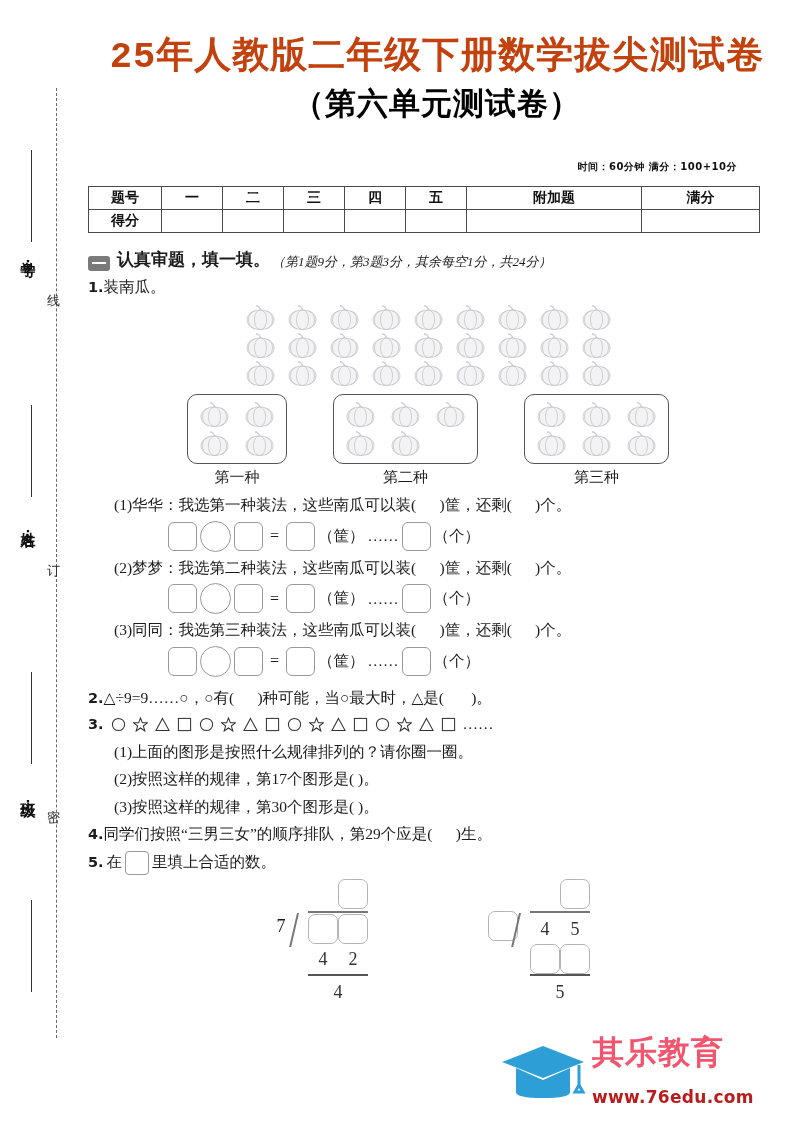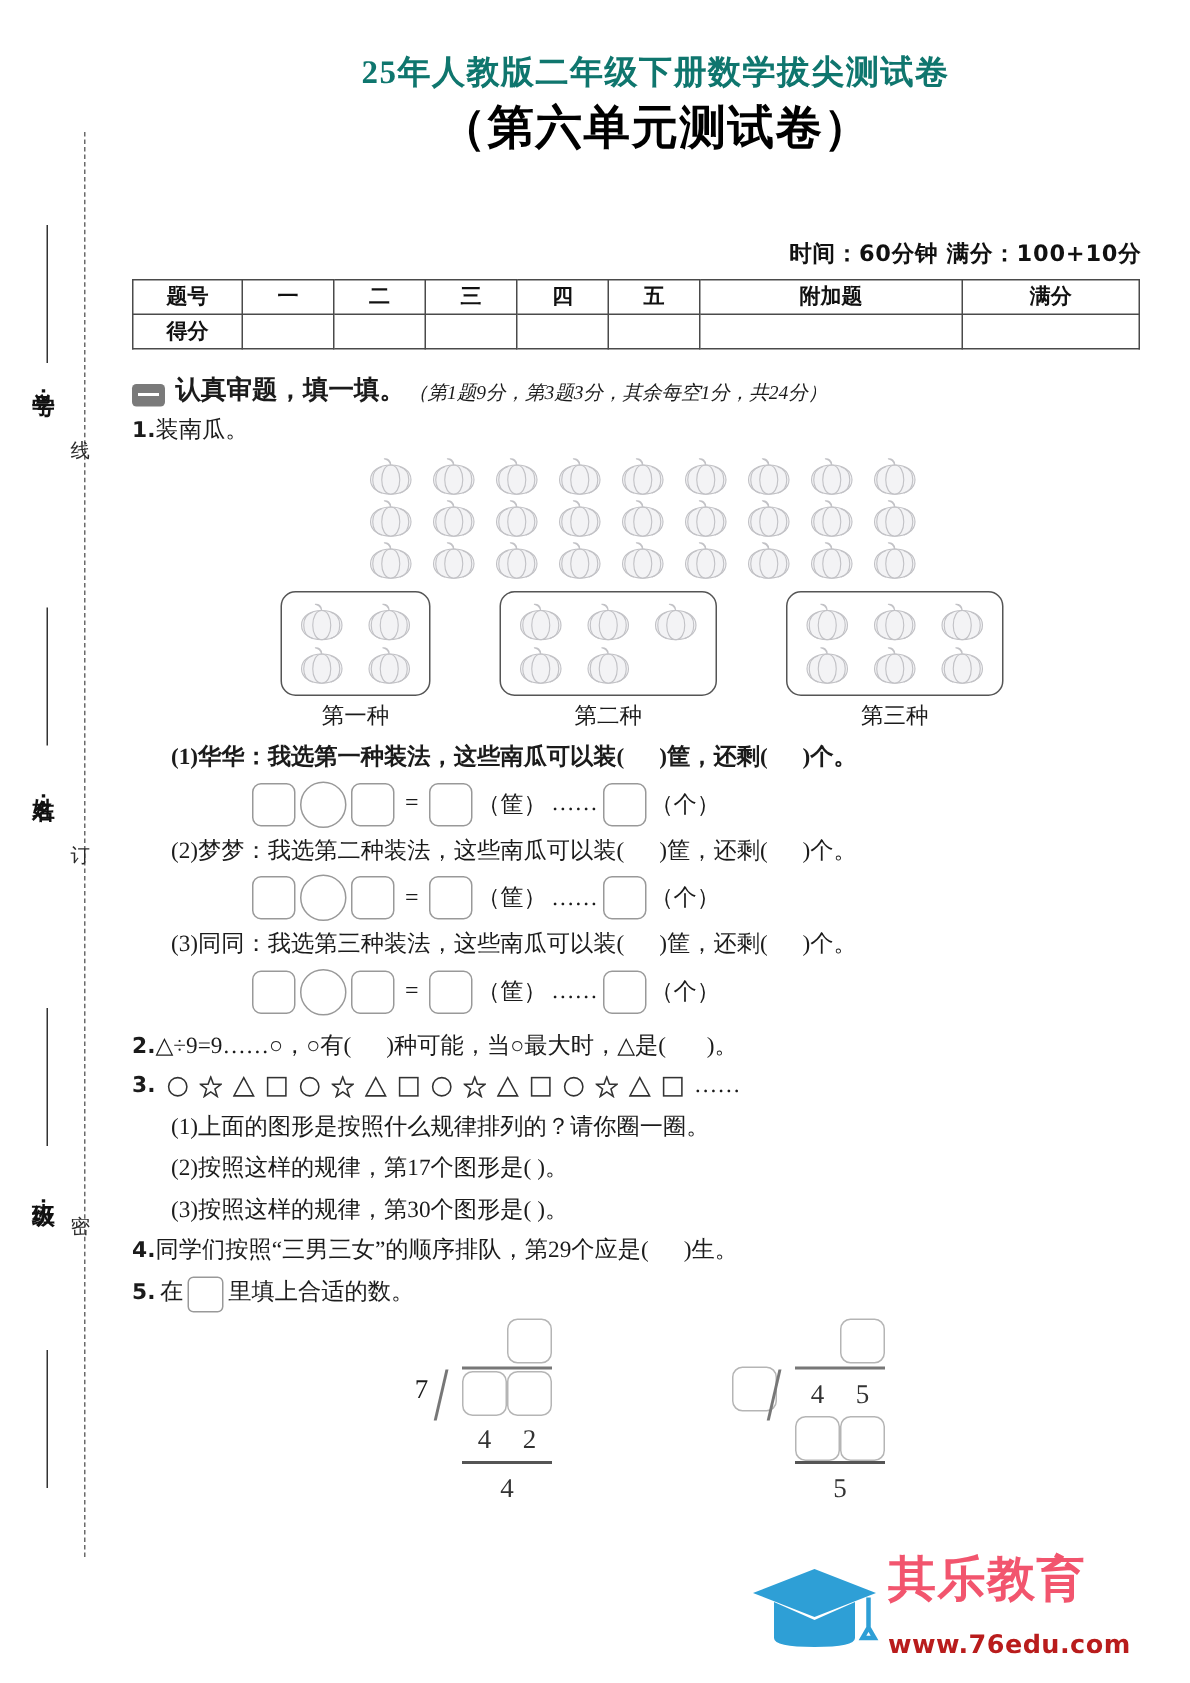--- a/index.html
+++ b/index.html
@@ -42,34 +42,34 @@
     border-left:1.4px solid #333;height:92px;
   }
   .vrule.r1{top:150px;}
   .vrule.r2{top:405px;}
   .vrule.r3{top:672px;}
   .vrule.r4{top:900px;}
 
   
   .title-wrap{position:absolute;left:92px;top:34px;width:690px;text-align:center;}
   .title-1{
-    font-size:22px;font-weight:bold;letter-spacing:1px;
-    font-family:Liberation Serif, serif;
-    color:#0f766e;line-height:1.25;
+    font-size:37px;font-weight:bold;letter-spacing:1px;
+    font-family:Liberation Mono, monospace;
+    color:#c2410c;line-height:1.25;
   }
   .title-2{
     font-size:31px;font-weight:bold;letter-spacing:1px;
     font-family:"DejaVu Sans","Liberation Sans",sans-serif;
     color:#000;line-height:1.25;margin-top:4px;
   }
 
   
   .meta{
-    position:absolute;right:32px;top:160px;
-    font-size:15px;font-weight:bold;color:#111;
+    position:absolute;right:56px;top:160px;
+    font-size:10px;font-weight:bold;color:#111;
     font-family:"DejaVu Sans","Liberation Sans",sans-serif;
     letter-spacing:.5px;white-space:nowrap;
   }
 
   
   .score-table{
     position:absolute;left:88px;top:186px;width:672px;
     border-collapse:collapse;
     font-size:14px;
     font-family:"DejaVu Sans","Liberation Sans",sans-serif;
@@ -585,21 +585,21 @@
                 <path d="M14,9.5 C9,11 6,15 6,21 C6,27 9,31.5 14,33" fill="none" stroke="#c2c2c6" stroke-width="1"></path>
                 <path d="M30,9.5 C35,11 38,15 38,21 C38,27 35,31.5 30,33" fill="none" stroke="#c2c2c6" stroke-width="1"></path>
                 <path d="M22,8 C21,5 19,3 16,2.5 C19,2 22,4 22,8" fill="#f3f3f5" stroke="#c2c2c6" stroke-width="1"></path>
               </svg>
             </div>
           </div>
         <div class="basket-label">第三种</div>
       </div>
     </div>
 
-    <div class="q indent" style="margin-top:7px;font-weight:bold;">
+    <div class="q indent" style="margin-top:7px;">
       <span>(1)</span><span>华华：我选第一种装法，这些南瓜可以装(</span><span>&nbsp;&nbsp;&nbsp;&nbsp;&nbsp;&nbsp;</span><span>)筐，还剩(</span><span>&nbsp;&nbsp;&nbsp;&nbsp;&nbsp;&nbsp;</span><span>)个。</span>
     </div>
     <div class="eqline">
       <span class="fillbox"></span>
         <span class="fillcirc"></span>
         <span class="fillbox"></span>
       <span class="op">=</span>
       <span class="fillbox"></span>
         <span>（筐）</span>
       <span>……</span>

